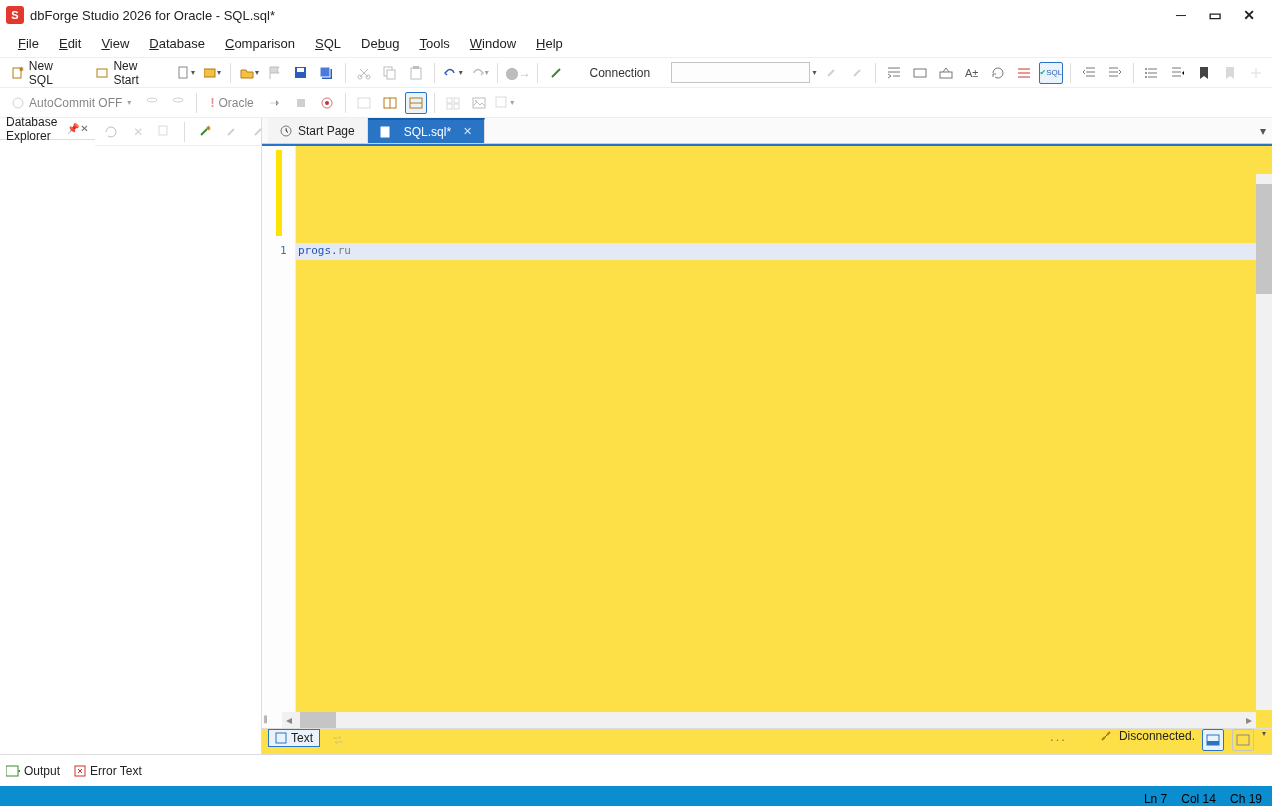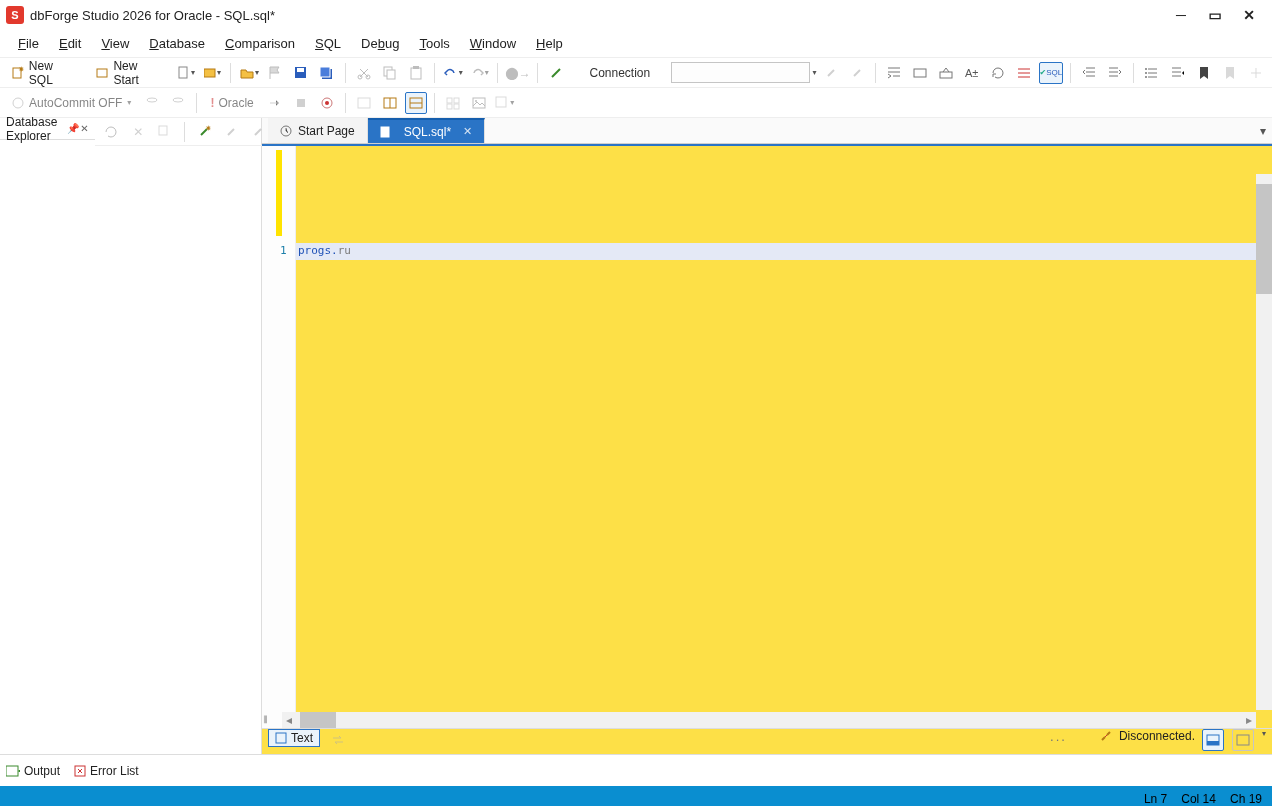--- a/index.html
+++ b/index.html
@@ -519,21 +519,21 @@
         <rect x="0" y="1" width="12" height="10" fill="none" stroke="#3a8a2c"></rect>
         <path d="M12 6h2m-1-1l1 1-1 1" stroke="#3a8a2c"></path>
       </svg>
     <span>Output</span>
   </div>
   <div class="btab">
     <svg width="12" height="12">
         <rect x="1" y="1" width="10" height="10" fill="none" stroke="#c33"></rect>
         <path d="M4 4l4 4M8 4l-4 4" stroke="#c33"></path>
       </svg>
-    <span>Error List</span>
+    <span>Error Text</span>
   </div>
 </div>
 
 <div class="statusbar">
   <div class="spacer"></div>
   <span>Ln 7</span>
   <span style="width:14px"></span>
   <span>Col 14</span>
   <span style="width:14px"></span>
   <span>Ch 19</span>

